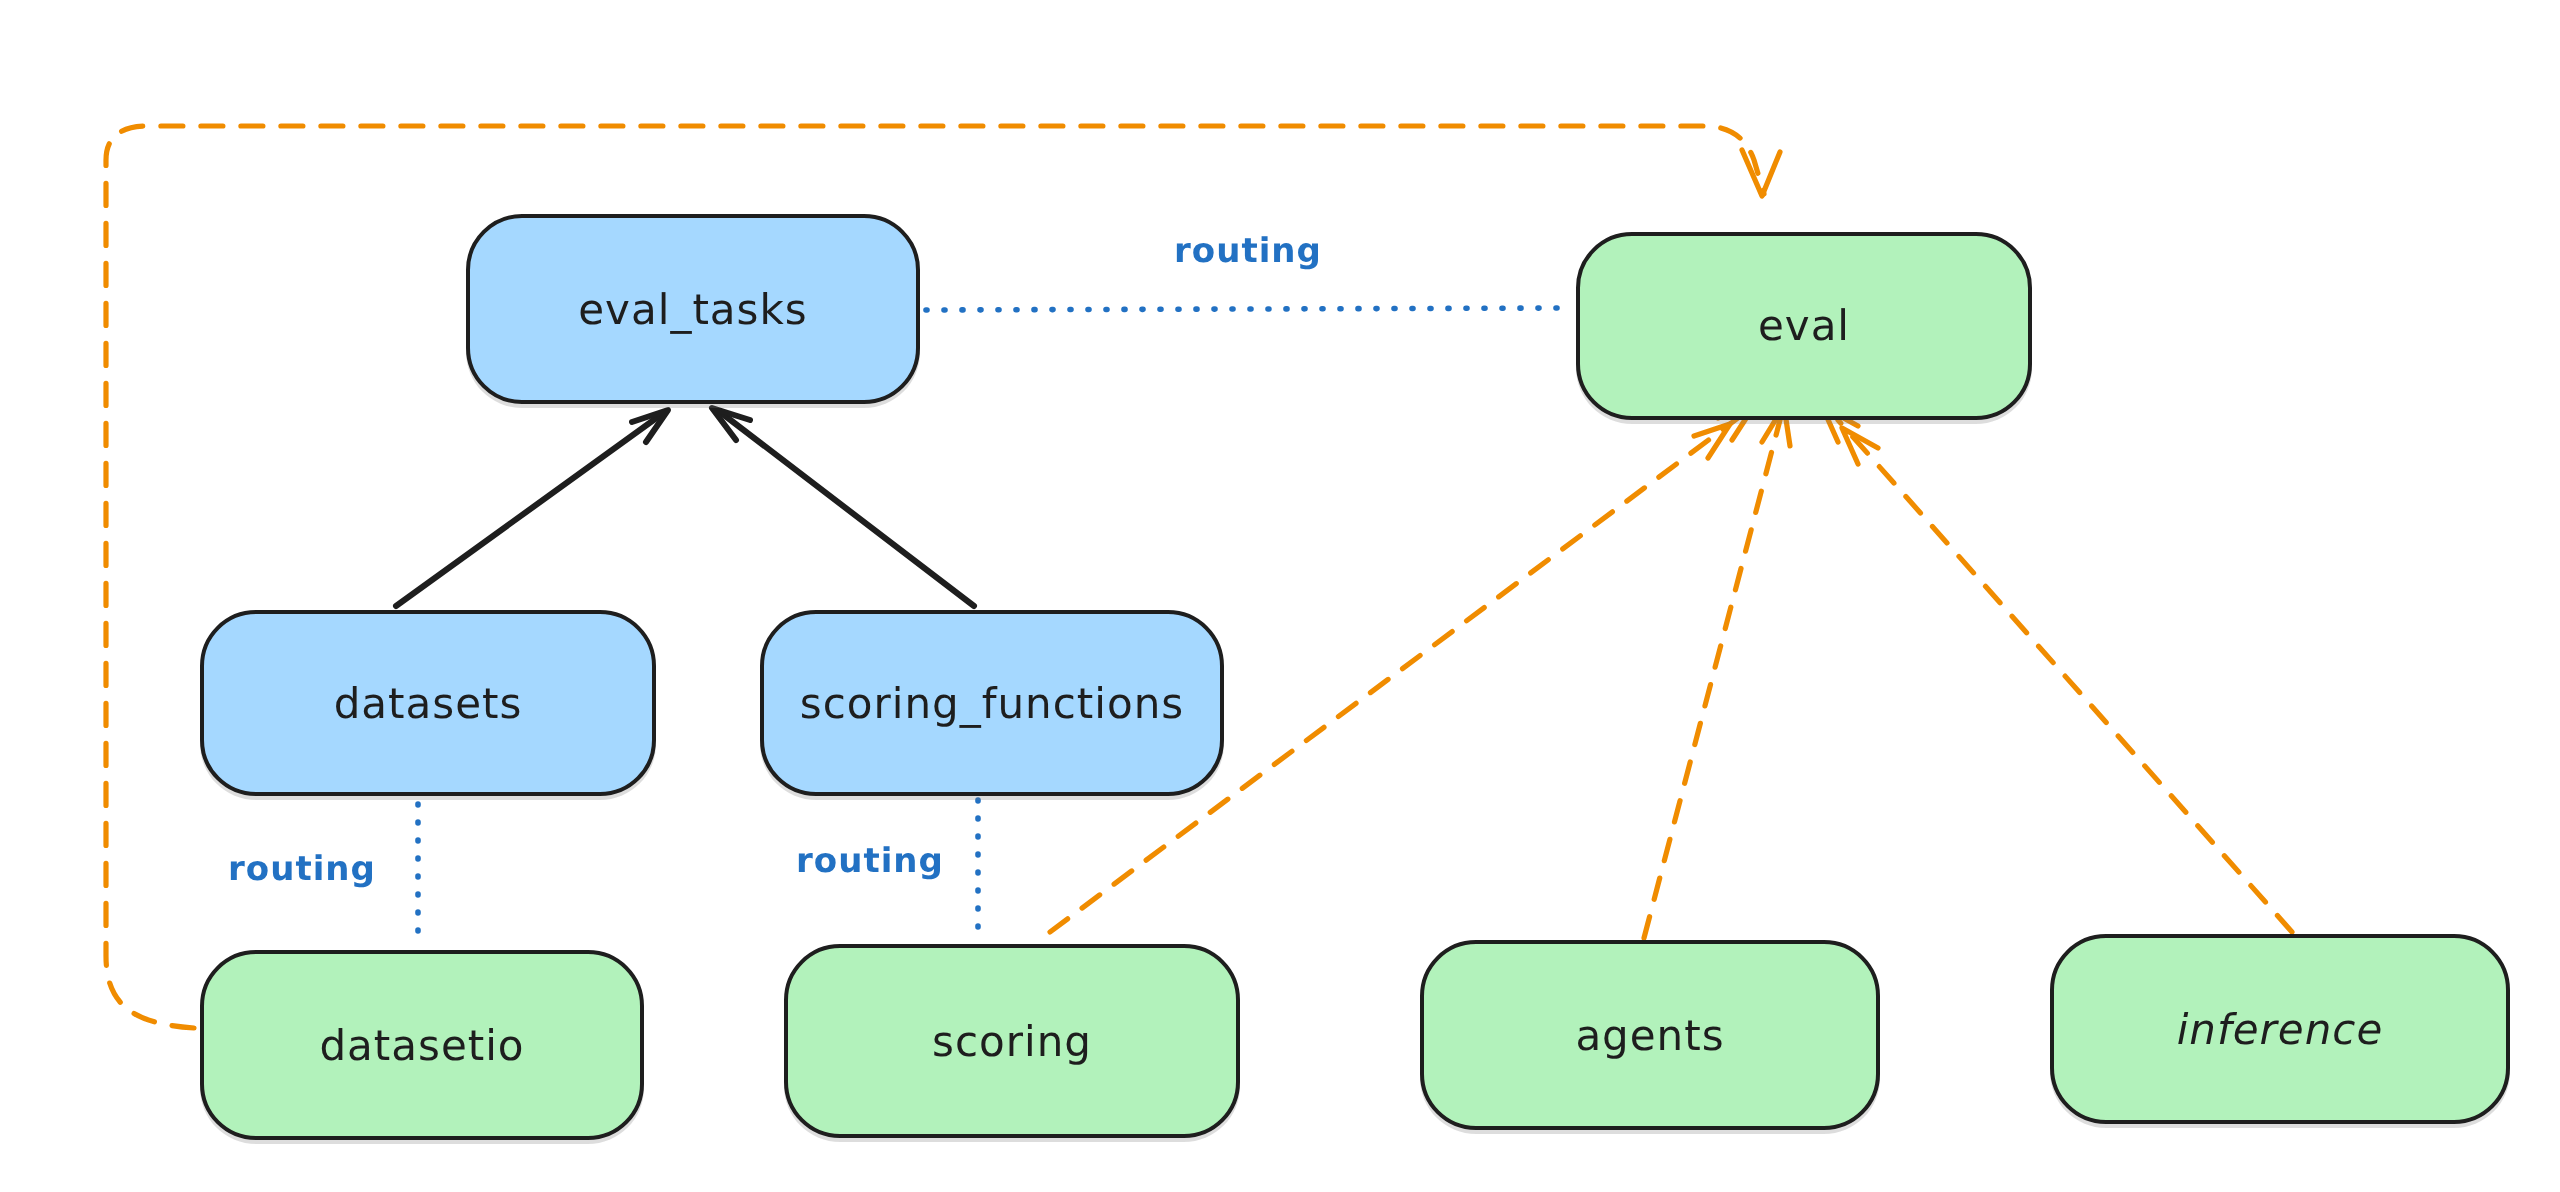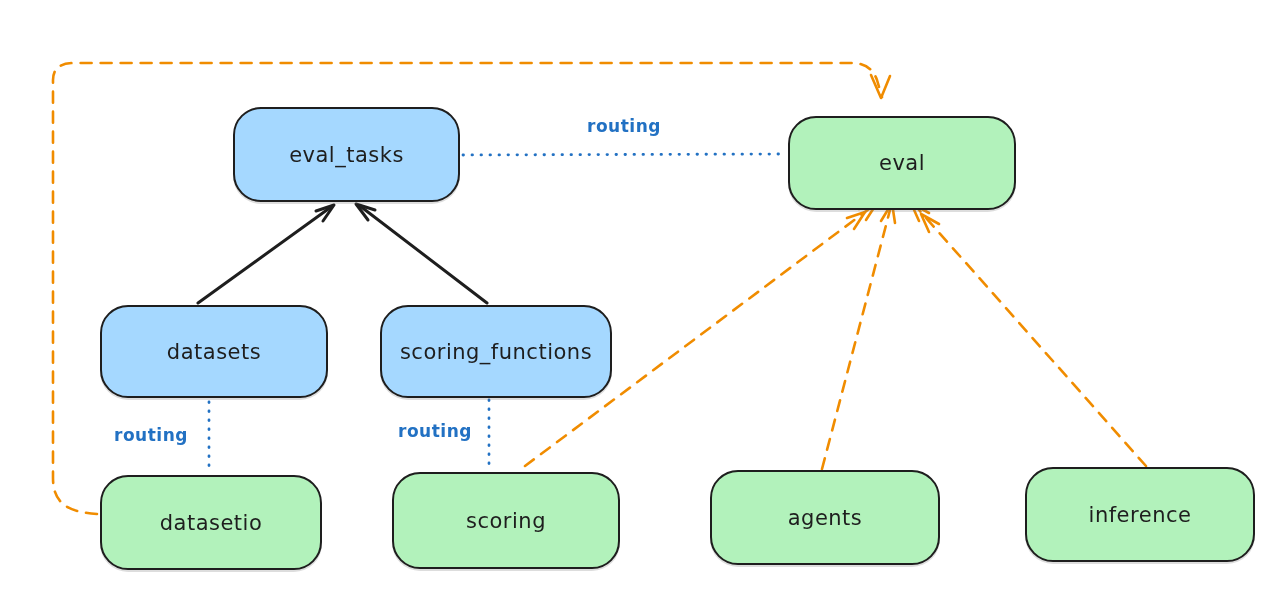--- a/index.html
+++ b/index.html
@@ -45,21 +45,21 @@
     text-align:center;
   }
   
   #n-eval_tasks{left:233px;top:107px;width:227px;height:95px;}
   #n-eval{left:788px;top:104px;width:228px;height:94px;margin-top:12px;}
   #n-datasets{left:100px;top:305px;width:228px;height:93px;}
   #n-scoring_functions{left:380px;top:305px;width:232px;height:93px;}
   #n-datasetio{left:100px;top:475px;width:222px;height:95px;}
   #n-scoring{left:392px;top:472px;width:228px;height:97px;}
   #n-agents{left:710px;top:470px;width:230px;height:95px;align-items:center;}
-  #n-inference{left:1025px;top:467px;width:230px;height:95px;}
+  #n-inference{left:1025px;top:467px;width:230px;height:95px;font-style:italic;}
   #lbl-routing-top{left:572px;top:116px;width:104px;}
   #lbl-routing-datasets{left:105px;top:425px;width:92px;}
   #lbl-routing-scoring{left:389px;top:421px;width:92px;}
 </style>
 </head>
 <body>
 
 <div class="canvas">
 
   <svg class="edges" viewBox="0 0 1280 596" xmlns="http://www.w3.org/2000/svg">

